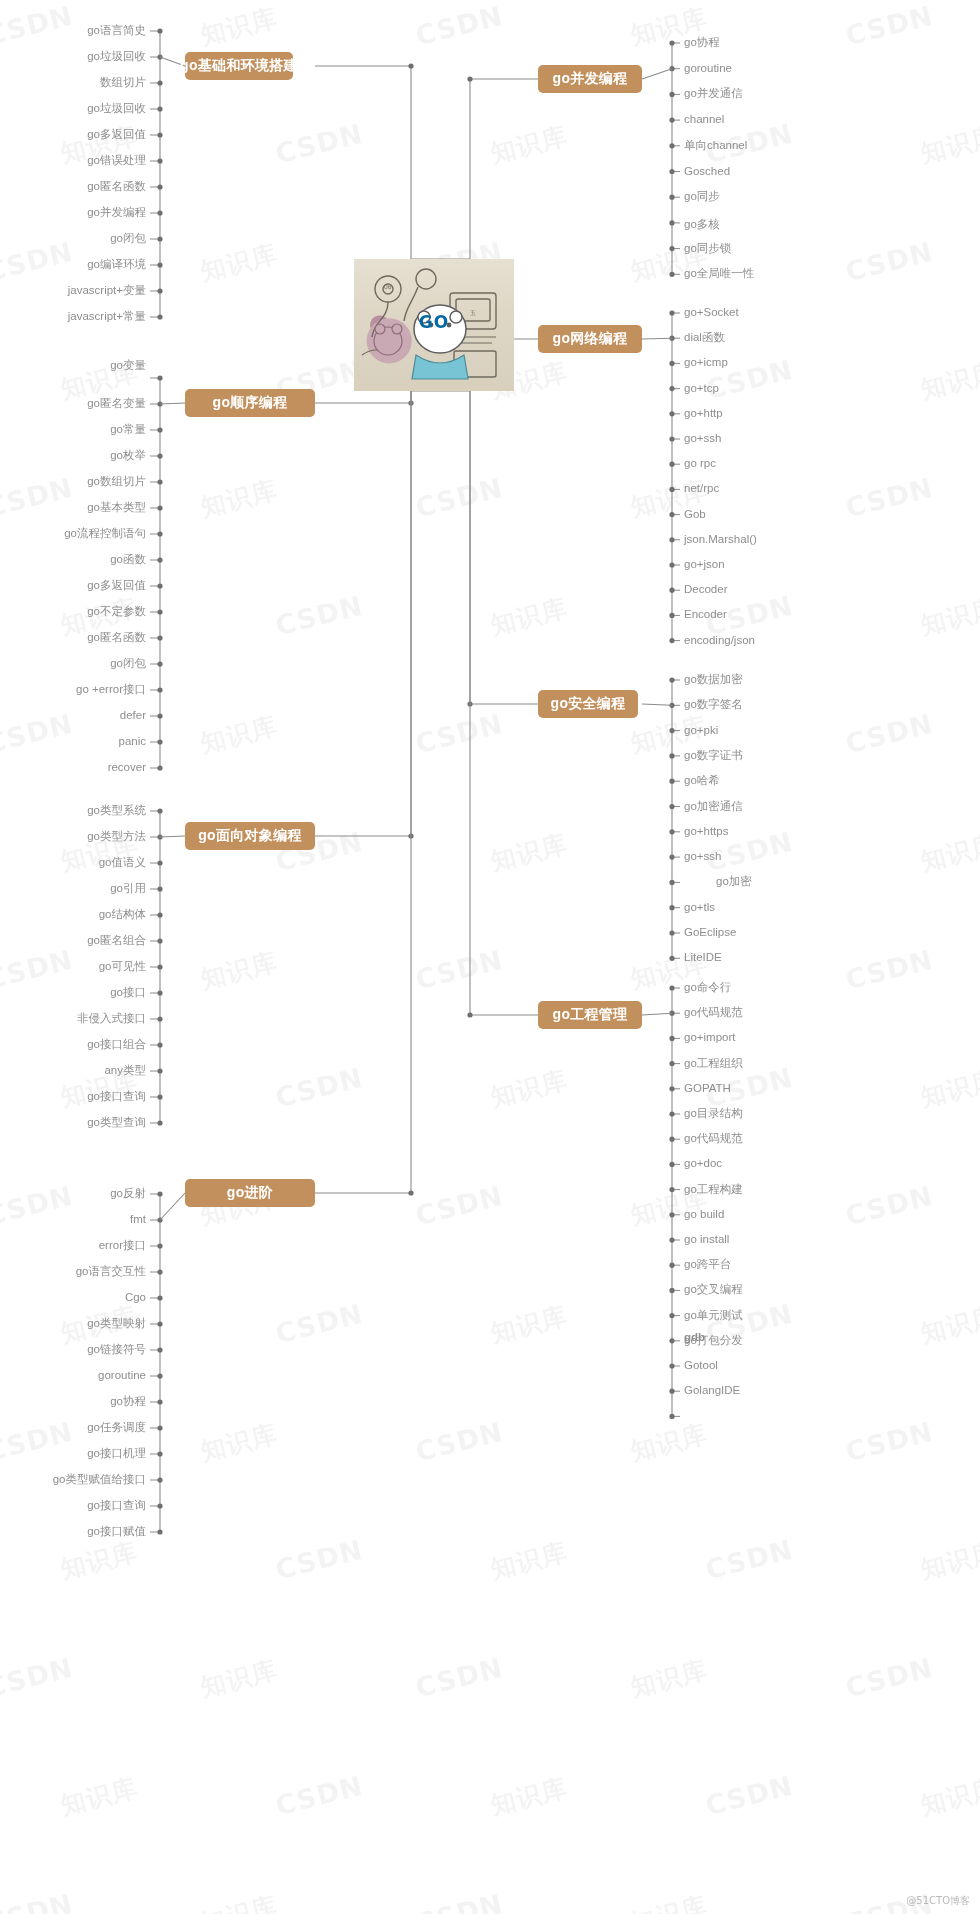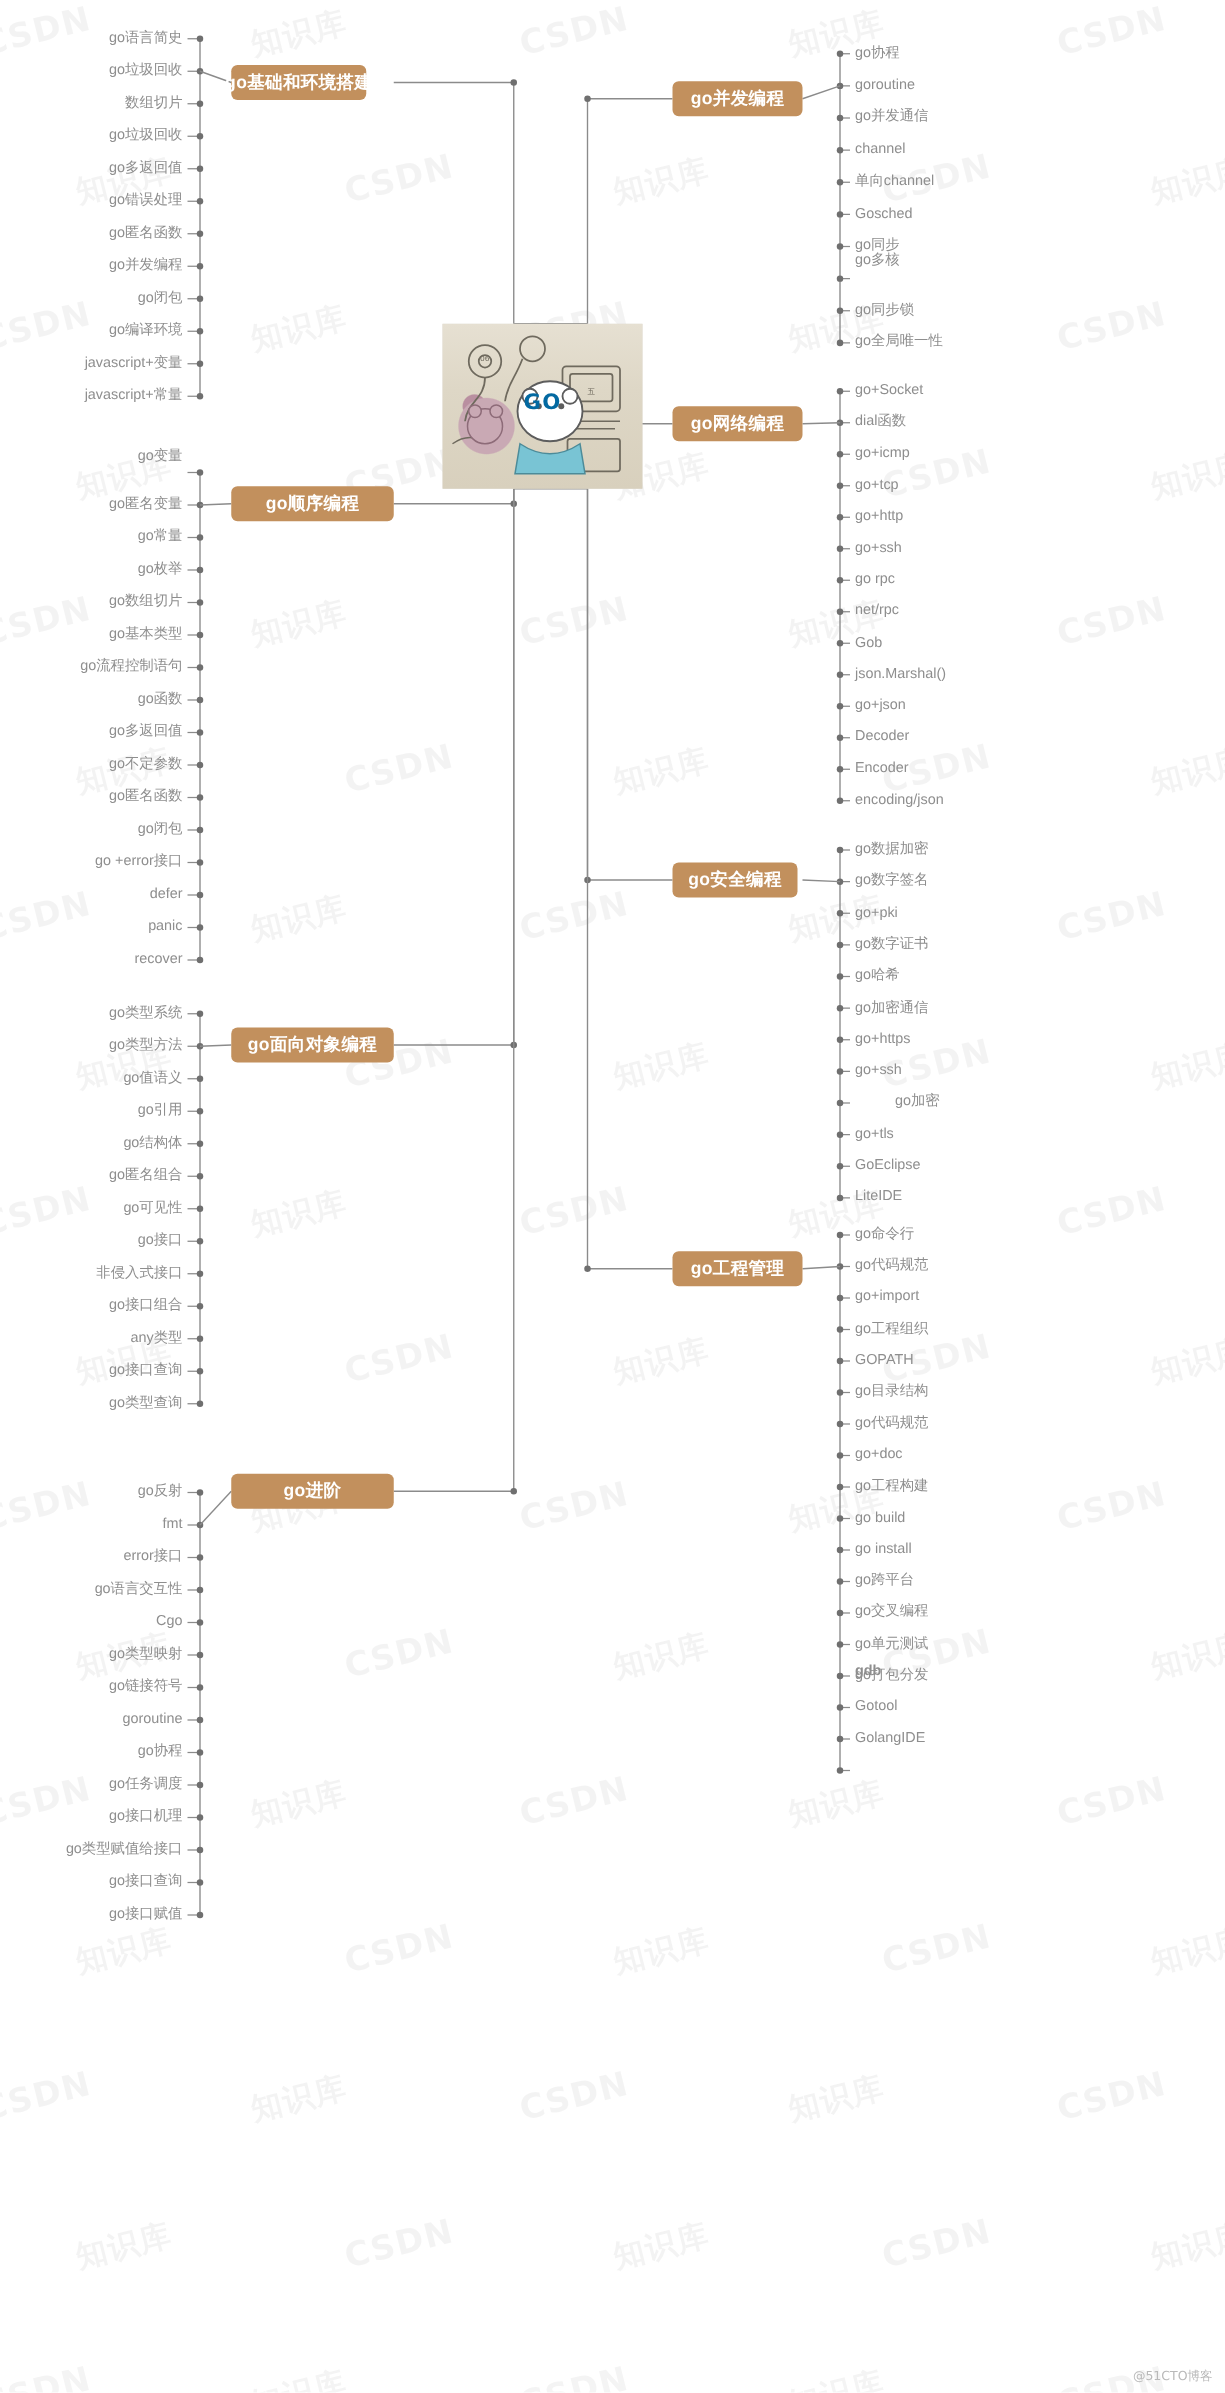--- a/index.html
+++ b/index.html
@@ -568,21 +568,21 @@
       <div class="topic" style="left: 185px; top: 1179px; width: 130px;">
         <span>go进阶</span>
       </div>
       <div class="leaf right" style="left: 684px; top: 43px;">go协程</div>
       <div class="leaf right" style="left: 684px; top: 68.7px;">goroutine</div>
       <div class="leaf right" style="left: 684px; top: 94.4px;">go并发通信</div>
       <div class="leaf right" style="left: 684px; top: 120.1px;">channel</div>
       <div class="leaf right" style="left: 684px; top: 145.8px;">单向channel</div>
       <div class="leaf right" style="left: 684px; top: 171.5px;">Gosched</div>
       <div class="leaf right" style="left: 684px; top: 197.2px;">go同步</div>
-      <div class="leaf right" style="left: 684px; top: 209px; text-align: right;">go多核</div>
+      <div class="leaf right" style="left: 684px; top: 225px; text-align: right;">go多核</div>
       <div class="leaf right" style="left: 684px; top: 248.6px;">go同步锁</div>
       <div class="leaf right" style="left: 684px; top: 274.3px;">go全局唯一性</div>
       <div class="topic" style="left: 538px; top: 65px; width: 104px;">
         <span>go并发编程</span>
       </div>
       <div class="leaf right" style="left: 684px; top: 313px;">go+Socket</div>
       <div class="leaf right" style="left: 684px; top: 338.2px;">dial函数</div>
       <div class="leaf right" style="left: 684px; top: 363.4px;">go+icmp</div>
       <div class="leaf right" style="left: 684px; top: 388.6px;">go+tcp</div>
       <div class="leaf right" style="left: 684px; top: 413.8px;">go+http</div>

